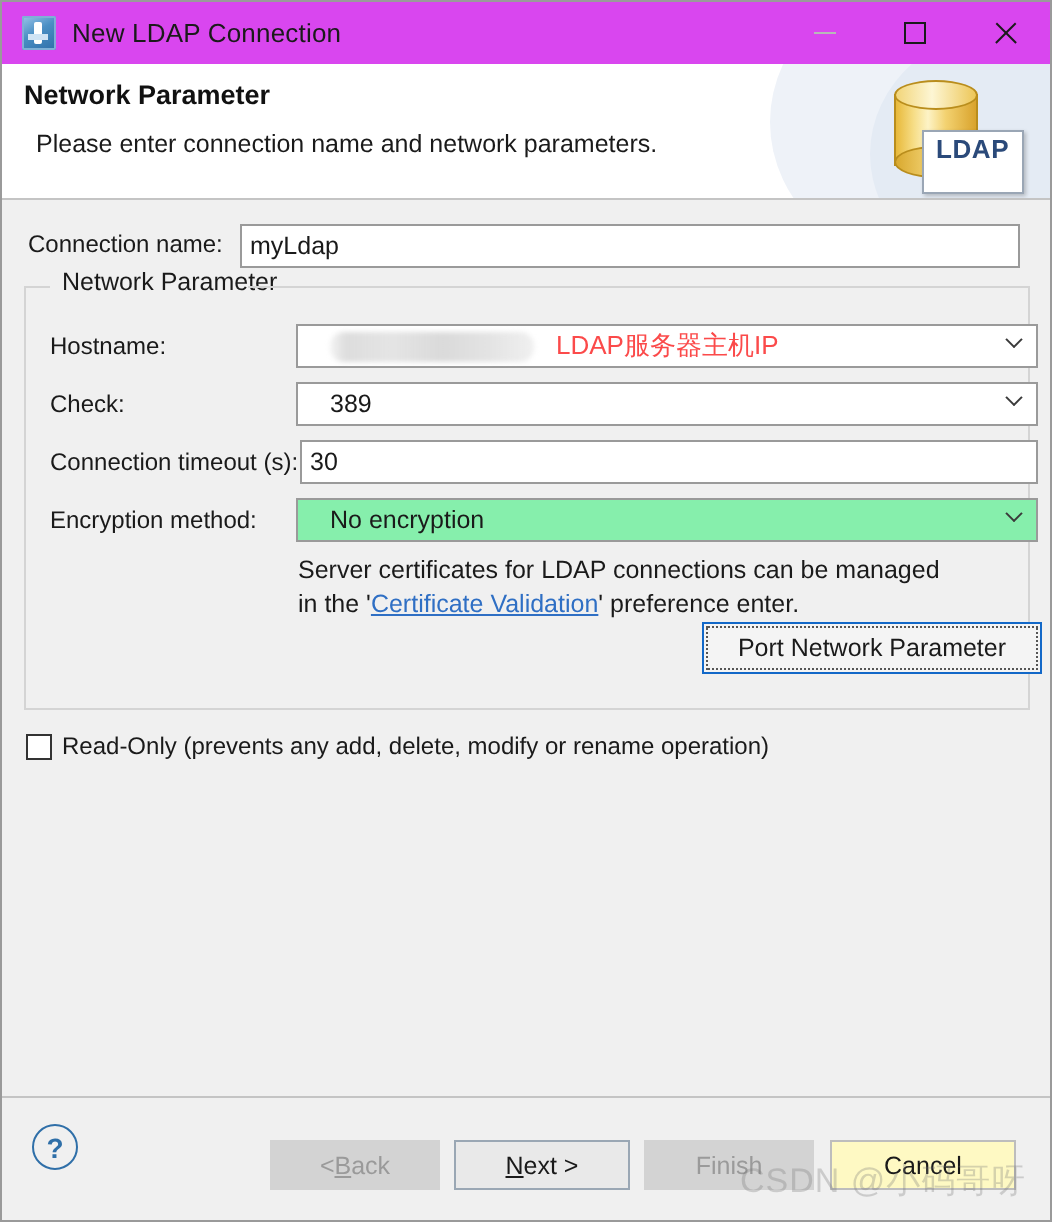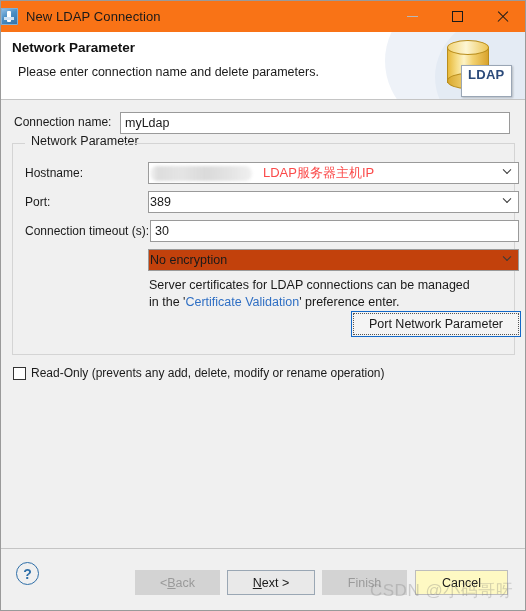--- a/index.html
+++ b/index.html
@@ -25,24 +25,24 @@
     background: #f0f0f0;
     display: flex;
     flex-direction: column;
   }
 
   
   .titlebar {
     position: relative;
     height: 31px;
     min-height: 31px;
-    background: #f97316;
+    background: #d946ef;
     display: flex;
     align-items: center;
-    padding-left: 0;
+    padding-left: 10px;
     box-sizing: border-box;
   }
   .title-icon {
     width: 17px;
     height: 17px;
     margin-right: 8px;
     position: relative;
     border-radius: 1px;
     background: linear-gradient(150deg, #9dc6ea 0%, #4a8fc4 45%, #2f6fa8 100%);
     box-shadow: inset 0 0 0 1px #7fb0d6;
@@ -316,26 +316,26 @@
   .lbl-enc  { left: 12px; top: 110px; position: absolute; }
 
   .combo {
     position: absolute;
     box-sizing: border-box;
     border: 1px solid #9a9a9a;
     background: #ffffff;
     height: 22px;
     display: flex;
     align-items: center;
-    padding-left: 1px;
+    padding-left: 16px;
     font-size: 12.5px;
     color: #1a1a1a;
   }
   .combo.gray {
-    background: #c2410c;
+    background: #86efac;
   }
   .chev {
     position: absolute;
     right: 7px;
     top: 7px;
     width: 8px;
     height: 8px;
   }
   .chev::before, .chev::after {
     content: "";
@@ -385,20 +385,21 @@
     position: absolute;
     left: 136px;
     top: 134px;
     width: 330px;
     font-size: 12.5px;
     color: #1a1a1a;
     line-height: 17px;
   }
   .link {
     color: #2f6fc4;
+    text-decoration: underline;
     cursor: pointer;
   }
 
   .check-btn {
     position: absolute;
     left: 338px;
     top: 168px;
     width: 170px;
     height: 26px;
     box-sizing: border-box;
@@ -522,21 +523,21 @@
       <div class="winbtn">
         <span class="gl gl-close"></span>
       </div>
     </div>
   </div>
 
   <div class="header">
     <div class="header-swoosh"></div>
     <div class="header-swoosh2"></div>
     <div class="header-title">Network Parameter</div>
-    <div class="header-sub">Please enter connection name and delete parameters.</div>
+    <div class="header-sub">Please enter connection name and network parameters.</div>
     <div class="ldap-logo">
       <div class="db-cyl">
         <div class="db-body"></div>
         <div class="db-bottom"></div>
         <div class="db-top"></div>
       </div>
       <div class="ldap-label">LDAP</div>
     </div>
   </div>
 
@@ -550,29 +551,30 @@
     <div class="group">
       <div class="group-title">Network Parameter</div>
 
       <div class="lbl lbl-host">Hostname:</div>
       <div class="combo cb-host">
         <span class="blur-mask"></span>
         <span class="red-note">LDAP服务器主机IP</span>
         <span class="chev"></span>
       </div>
 
-      <div class="lbl lbl-port">Port:</div>
+      <div class="lbl lbl-port">Check:</div>
       <div class="combo cb-port">
         <span>389</span>
         <span class="chev"></span>
       </div>
 
       <div class="lbl lbl-timeout">Connection timeout (s):</div>
       <input class="field inp-timeout" type="text" value="30" style="">
 
+      <div class="lbl lbl-enc">Encryption method:</div>
       <div class="combo cb-enc gray">
         <span>No encryption</span>
         <span class="chev"></span>
       </div>
 
       <div class="cert-text">
         <span>Server certificates for LDAP connections can be managed in the '</span><span class="link">Certificate Validation</span><span>' preference enter.</span>
       </div>
 
       <div class="check-btn">

